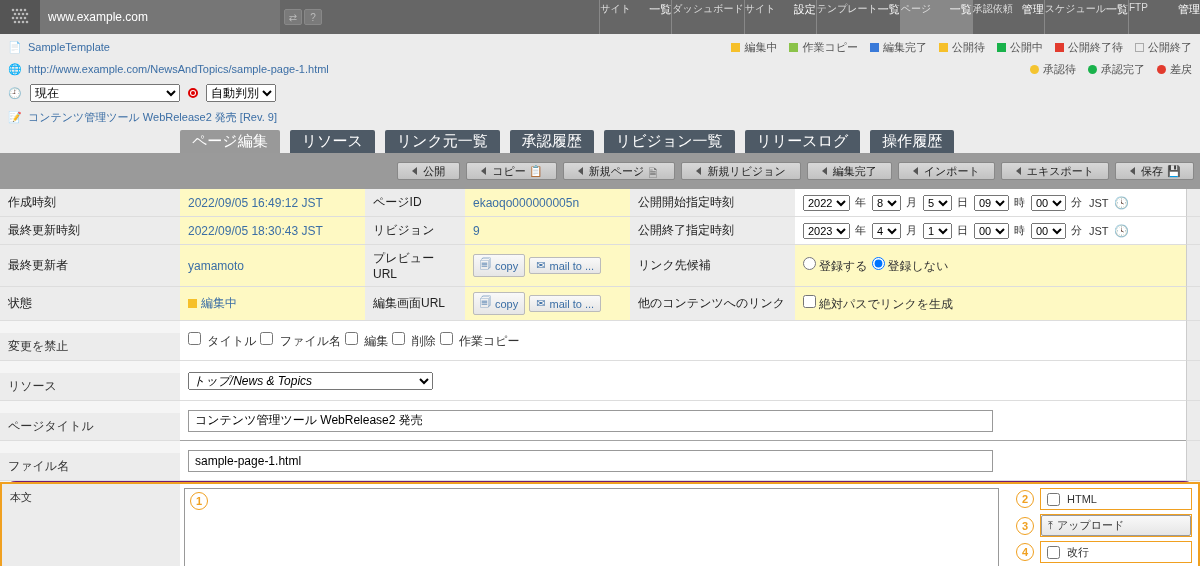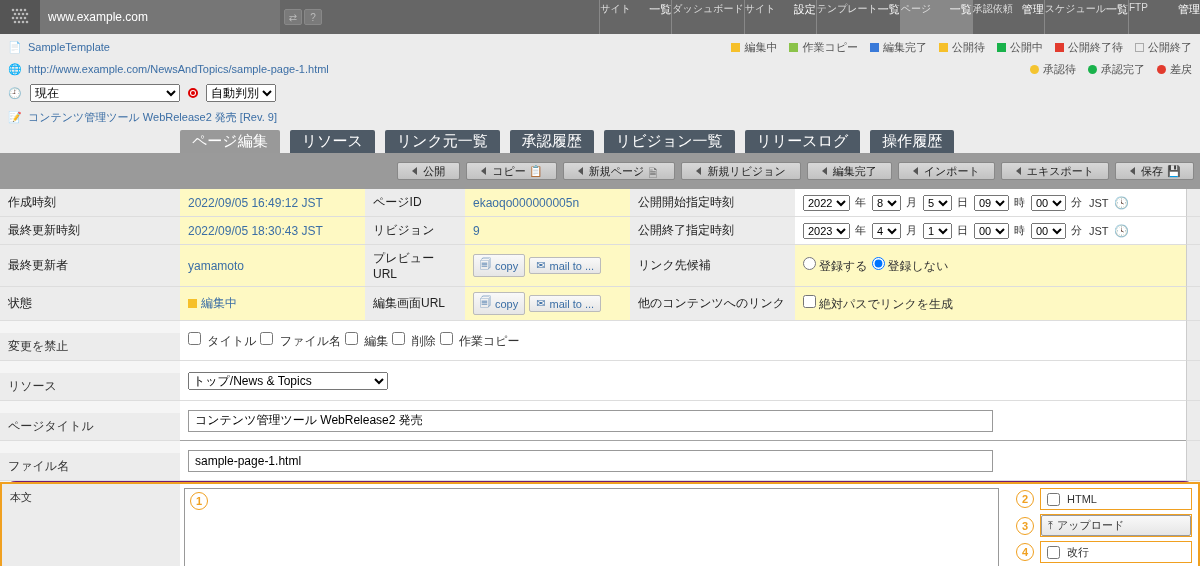--- a/index.html
+++ b/index.html
@@ -47,21 +47,21 @@
 .val { background:#fef9c3; color:#3b6ea5;}
 .val.plain{ color:#333;}
 .scrolly{ background:#ececec; border-left:1px solid #ccc;}
 .pill-btn { display:inline-flex; align-items:center; gap:4px; border:1px solid #bbb; background:linear-gradient(#f9f9f9,#e6e6e6); border-radius:2px; padding:1px 6px; color:#3b6ea5; font-size:11px;}
 
 .span-label-full { grid-column: 1 / 2; background:#ececec; padding:6px 8px;margin-top:12px;}
 .span-val-full { grid-column: 2 / 7; background:#fff; padding:5px 8px; display:flex; align-items:center; gap:12px;}
 .span-val-full.input { padding:4px 8px;}
 .span-val-full select, .span-val-full input[type=text] { font-size:12px;}
 .wide-input { width: 805px; padding:3px 6px; border:1px solid #999; }
-.wide-select { width: 200px; }
+.wide-select { width: 245px; font-style: italic; }
 
 .body-row { display:flex; border-top:1px solid #701a75;border-radius:16px;}
 .body-lab { width:180px; background:#ececec; padding:6px 8px; border:2px solid #f0a020; border-right:none;}
 .body-ta-wrap { flex:1; padding:4px 6px 4px 4px; background:#fff; border:2px solid #f0a020; border-left:none; border-right:none;}
 .body-ta-wrap textarea { width:815px; height:96px; border:1px solid #999; resize:none; font-size:12px; padding:4px;}
 .body-side { width:190px; padding:4px 6px; display:flex; flex-direction:column; gap:4px; background:#fff; border:2px solid #f0a020; border-left:none;}
 .side-item { display:flex; align-items:center; gap:6px;}
 .side-box { border:1px solid #f0a020; padding:2px 6px; display:flex; align-items:center; gap:4px; min-height:22px; flex:1;}
 .side-btn { border:1px solid #999; background:linear-gradient(#f9f9f9,#e6e6e6); padding:2px 6px; display:flex; align-items:center; gap:4px; flex:1; border-radius:2px;}
 .circ-num { width:18px; height:18px; border:1.5px solid #f0a020; border-radius:50%; color:#f0a020; display:flex; align-items:center; justify-content:center; font-size:11px; font-weight:bold;}

